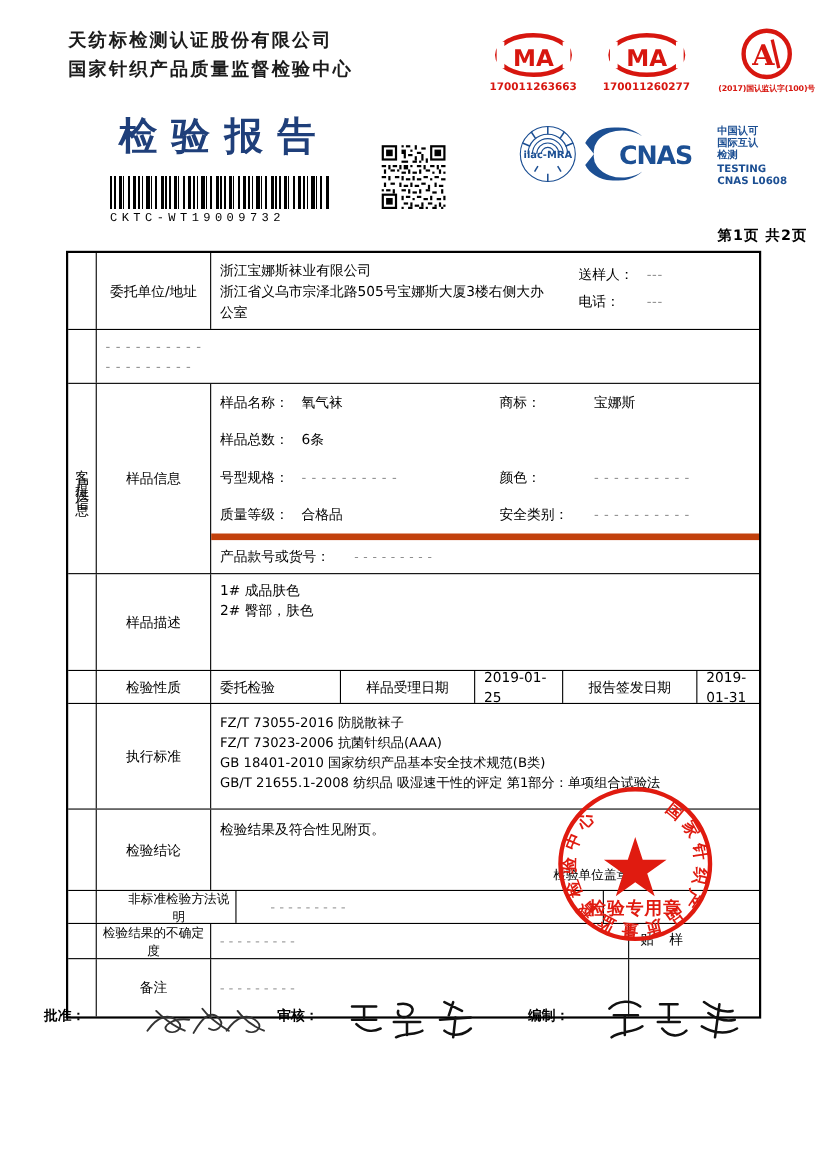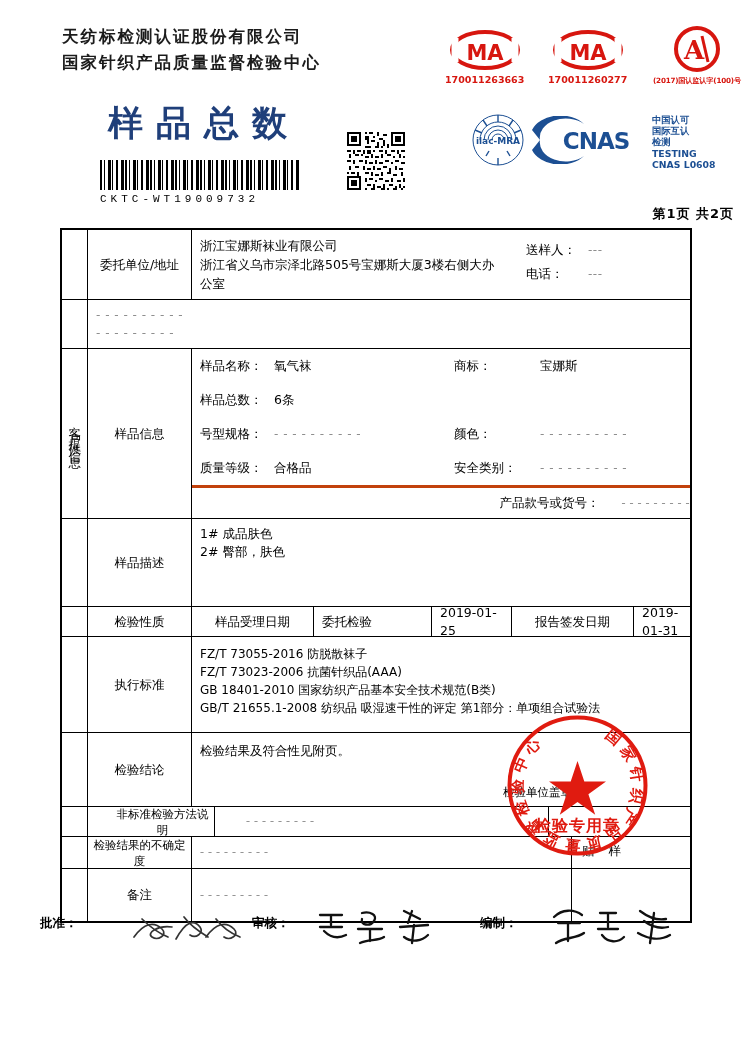--- a/index.html
+++ b/index.html
@@ -111,23 +111,23 @@
 
   
   .si-wrap{flex:1 1 auto;display:flex;flex-direction:column;box-sizing:border-box;}
   .si-row{display:flex;height:34px;align-items:center;box-sizing:border-box;
           font-family:"DejaVu Sans","Liberation Sans",sans-serif;font-size:12.5px;
           padding-left:8px;}
   .si-k{width:74px;flex:0 0 74px;}
   .si-v{width:180px;flex:0 0 180px;}
   .si-k2{width:86px;flex:0 0 86px;}
   .si-v2{flex:1 1 auto;}
-  .si-last{border-top:3px solid #c2410c;height:30px;display:flex;align-items:center;
+  .si-last{border-top:6px solid #c2410c;height:30px;display:flex;align-items:center;
            padding-left:8px;
-           font-family:Liberation Serif, serif;font-size:12.5px;justify-content:flex-end;}
+           font-family:Liberation Sans, sans-serif;font-size:12.5px;}
   .si-last .k{margin-right:22px;}
 
   
   .std{flex:1 1 auto;padding:8px 8px;box-sizing:border-box;
        font-family:"DejaVu Sans","Liberation Sans",sans-serif;font-size:12px;
        line-height:18px;}
 
   
   .concl{flex:1 1 auto;position:relative;box-sizing:border-box;padding:10px 8px 4px;
          font-family:"DejaVu Sans","Liberation Sans",sans-serif;font-size:12.5px;}
@@ -151,21 +151,21 @@
 </head>
 <body>
 
 <div class="page">
 
   <div class="hdr-org">
     <div>天纺标检测认证股份有限公司</div>
     <div>国家针织产品质量监督检验中心</div>
   </div>
 
-  <div class="title">样品总数</div>
+  <div class="title">检验报告</div>
 
   <div class="barcode-wrap">
     <div class="barcode"></div>
     <div class="barcode-num">CKTC-WT19009732</div>
   </div>
 
   <div class="qr">
     <svg width="62" height="62" viewBox="0 0 31 31">
       <rect width="31" height="31" fill="#fff"></rect>
       <g fill="#000">
@@ -424,22 +424,22 @@
       <div class="lbl">样品描述</div>
       <div class="val">
         <div>1# 成品肤色</div>
         <div>2# 臀部，肤色</div>
       </div>
     </div>
 
     <div class="row" style="height:30px;">
       <div class="sidecell" style="align-self:stretch;"></div>
       <div class="lbl">检验性质</div>
+      <div class="val" style="flex:0 0 118px;border-right:1px solid #000;display:flex;align-items:center;">委托检验</div>
       <div class="val" style="flex:0 0 122px;border-right:1px solid #000;display:flex;align-items:center;justify-content:center;">样品受理日期</div>
-      <div class="val" style="flex:0 0 118px;border-right:1px solid #000;display:flex;align-items:center;">委托检验</div>
       <div class="val" style="flex:0 0 80px;border-right:1px solid #000;display:flex;align-items:center;justify-content:center;">2019-01-25</div>
       <div class="val" style="flex:0 0 122px;border-right:1px solid #000;display:flex;align-items:center;justify-content:center;">报告签发日期</div>
       <div class="val" style="flex:1 1 auto;display:flex;align-items:center;justify-content:center;">2019-01-31</div>
     </div>
 
     <div class="row" style="min-height:96px;">
       <div class="sidecell" style="align-self:stretch;"></div>
       <div class="lbl">执行标准</div>
       <div class="std">
         <div>FZ/T 73055-2016   防脱散袜子</div>

